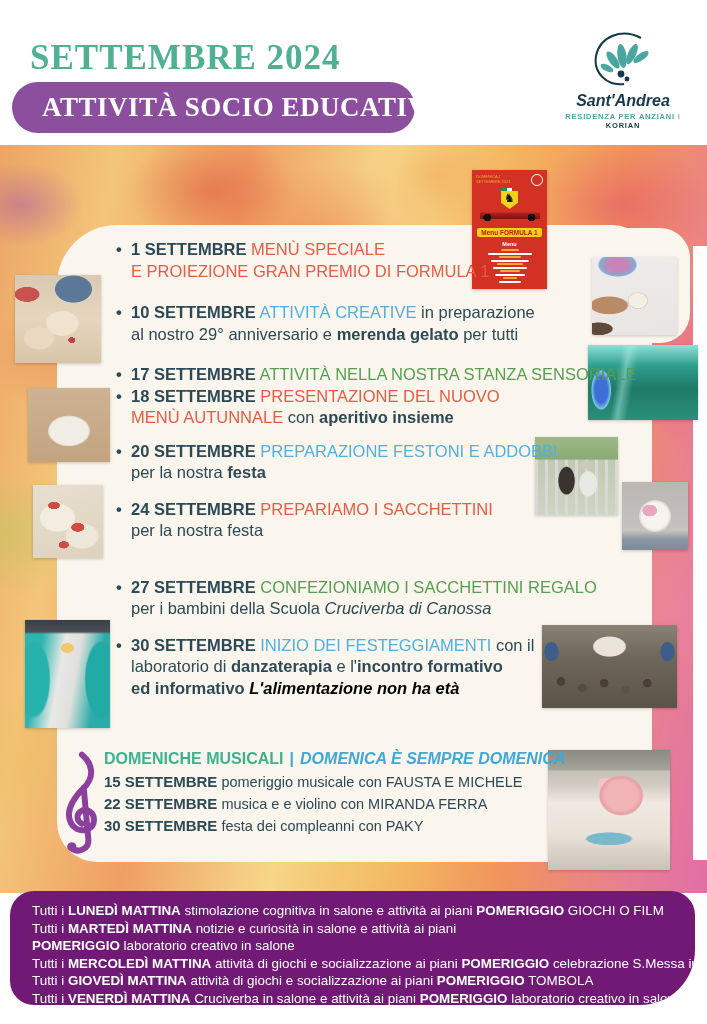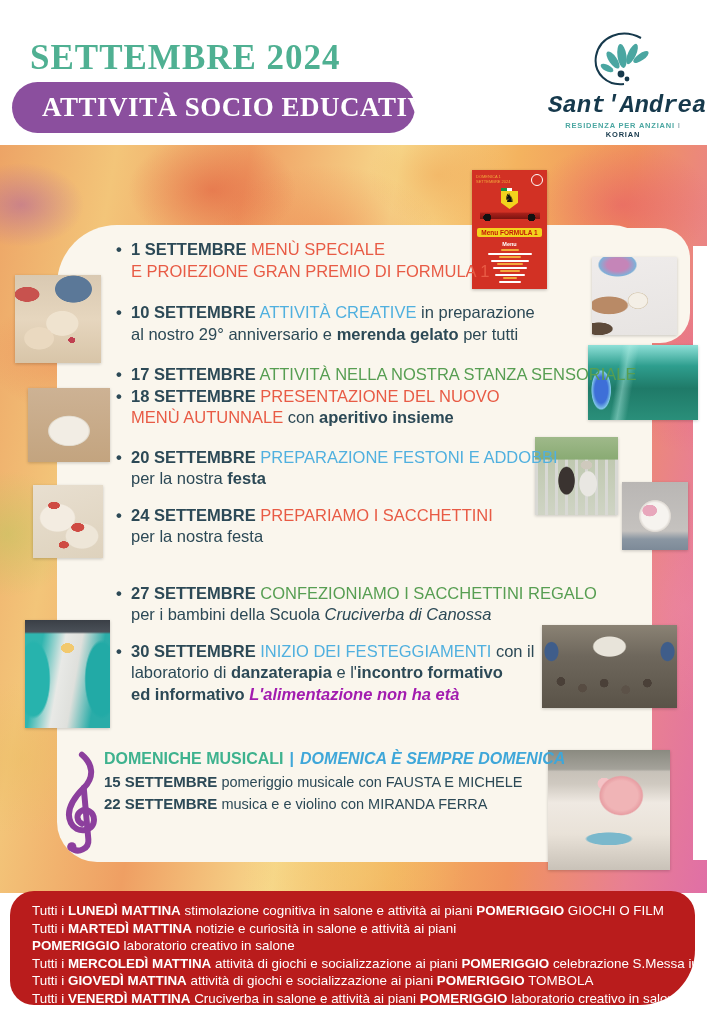--- a/index.html
+++ b/index.html
@@ -7,22 +7,22 @@
         font-family:"Liberation Sans",sans-serif;}
 
   
   .month-title{position:absolute;left:30px;top:38px;font-family:"Liberation Serif",serif;
     font-weight:bold;font-size:35px;letter-spacing:1px;color:#4fb092;}
   .banner{position:absolute;left:12px;top:82px;width:403px;height:51px;border-radius:26px;
     background:#8b4f9e;display:flex;align-items:center;padding-left:30px;box-sizing:border-box;}
   .banner-text{font-family:"Liberation Serif",serif;font-weight:bold;font-size:27px;
     letter-spacing:.5px;color:#ffffff;white-space:nowrap;}
   .logo{position:absolute;left:548px;top:30px;width:150px;text-align:center;}
-  .logo-name{font-family:Liberation Mono, monospace;font-weight:bold;font-style:italic;
-    font-size:24px;color:#16394c;margin-top:-4px;}
+  .logo-name{font-family:Liberation Sans, sans-serif;font-weight:bold;font-style:italic;
+    font-size:16px;color:#16394c;margin-top:-4px;}
   .logo-sub{font-size:7.5px;font-weight:bold;letter-spacing:.8px;margin-top:2px;}
   .logo-sub .t1{color:#4aa6a1;} .logo-sub .t2{color:#9db3bb;} .logo-sub .t3{color:#16394c;}
 
   
   .leaf-band{position:absolute;left:0;top:145px;width:707px;height:748px;
     background:
       radial-gradient(ellipse 90px 60px at 3% 8%,  rgba(160,80,170,.45), transparent 70%),
       radial-gradient(ellipse 140px 90px at 12% 28%, rgba(230,90,60,.40), transparent 70%),
       radial-gradient(ellipse 120px 80px at 30% 6%,  rgba(220,70,50,.45), transparent 70%),
       radial-gradient(ellipse 160px 100px at 46% 12%, rgba(235,120,70,.45), transparent 70%),
@@ -47,35 +47,35 @@
   .entry{position:relative;padding-left:13px;}
   .entry::before{content:"\2022";position:absolute;left:-2px;top:0;color:#2c4956;font-weight:bold;}
   .tline{white-space:nowrap;}
   .sg-date{font-weight:bold;color:#2c4956;}
   .sg-red{color:#e85b45;}
   .sg-blue{color:#50b0df;}
   .sg-green{color:#579e52;}
   .sg-t{color:#2c4956;}
   .sg-b{color:#2c4956;font-weight:bold;}
   .sg-i{color:#2c4956;font-style:italic;}
-  .sg-bi{color:#a21caf;font-weight:bold;font-style:italic;}
+  .sg-bi{color:#000000;font-weight:bold;font-style:italic;}
   .m1{margin-bottom:20px;} .m2{margin-bottom:19px;} .m3{}
-  .m4{margin-bottom:18px;} .m5{margin-bottom:15px;} .m6{margin-bottom:35px;} .m7{margin-bottom:15px;}
+  .m4{margin-bottom:12px;} .m5{margin-bottom:15px;} .m6{margin-bottom:35px;} .m7{margin-bottom:15px;}
 
   
   .clef{position:absolute;left:58px;top:750px;}
   .musical{position:absolute;left:104px;top:750px;width:480px;}
   .mus-title{font-size:16px;font-weight:bold;white-space:nowrap;margin-bottom:3px;}
   .mus-title .mt1{color:#3eb28e;} .mus-title .sep{color:#3fa7d9;padding:0 6px;}
   .mus-title .mt2{color:#3fa7d9;font-style:italic;}
   .mus-item{font-size:14.5px;line-height:21px;color:#2c4956;white-space:nowrap;}
   .mus-item .md{font-weight:bold;font-size:15px;}
 
   
-  .footer{position:absolute;left:10px;top:891px;width:685px;height:114px;background:#b91c1c;
+  .footer{position:absolute;left:10px;top:891px;width:685px;height:114px;background:#701a75;
     border-radius:24px 24px 55px 24px;box-sizing:border-box;padding:11px 0 0 22px;overflow:hidden;}
   .footer .tline{font-size:13.4px;line-height:17.6px;}
   .footer .sg-t{color:#ffffff;}
   .footer .sg-b{color:#ffffff;font-weight:bold;}
 
   
   .menu-card{position:absolute;left:472px;top:170px;width:75px;height:119px;background:#d23124;
     box-sizing:border-box;padding:4px 4px 0 4px;text-align:center;box-shadow:0 1px 3px rgba(0,0,0,.25);}
   .mc-top{display:flex;justify-content:space-between;align-items:flex-start;}
   .mc-date{font-size:4px;color:#f2a93c;text-align:left;line-height:5px;width:42px;}
@@ -296,20 +296,21 @@
       <path d="M28 40 L33 96 C34 106 22 112 14 105" fill="none" stroke="#8c3f9d" stroke-width="6.5" stroke-linecap="round"></path>
       <circle cx="15" cy="104" r="5" fill="#8c3f9d"></circle>
     </svg>
   </div>
   <div class="musical">
     <div class="mus-title">
       <span class="mt1">DOMENICHE MUSICALI</span><span class="sep">|</span><span class="mt2">DOMENICA È SEMPRE DOMENICA</span>
     </div>
     <div class="mus-item"><span class="md">15 SETTEMBRE</span><span> pomeriggio musicale con FAUSTA E MICHELE</span></div>
     <div class="mus-item"><span class="md">22 SETTEMBRE</span><span> musica e e violino con MIRANDA FERRA</span></div>
+    <div class="mus-item"><span class="md">30 SETTEMBRE</span><span> festa dei compleanni con PAKY</span></div>
   </div>
 
   <div class="footer">
     <div>
         <div class="tline"><span class="sg-t">Tutti i </span><span class="sg-b">LUNEDÌ MATTINA</span><span class="sg-t"> stimolazione cognitiva in salone e attività ai piani </span><span class="sg-b">POMERIGGIO</span><span class="sg-t"> GIOCHI O FILM</span></div>
       </div>
     <div>
         <div class="tline"><span class="sg-t">Tutti i </span><span class="sg-b">MARTEDÌ MATTINA</span><span class="sg-t"> notizie e curiosità in salone e attività ai piani</span></div>
       </div>
     <div>

